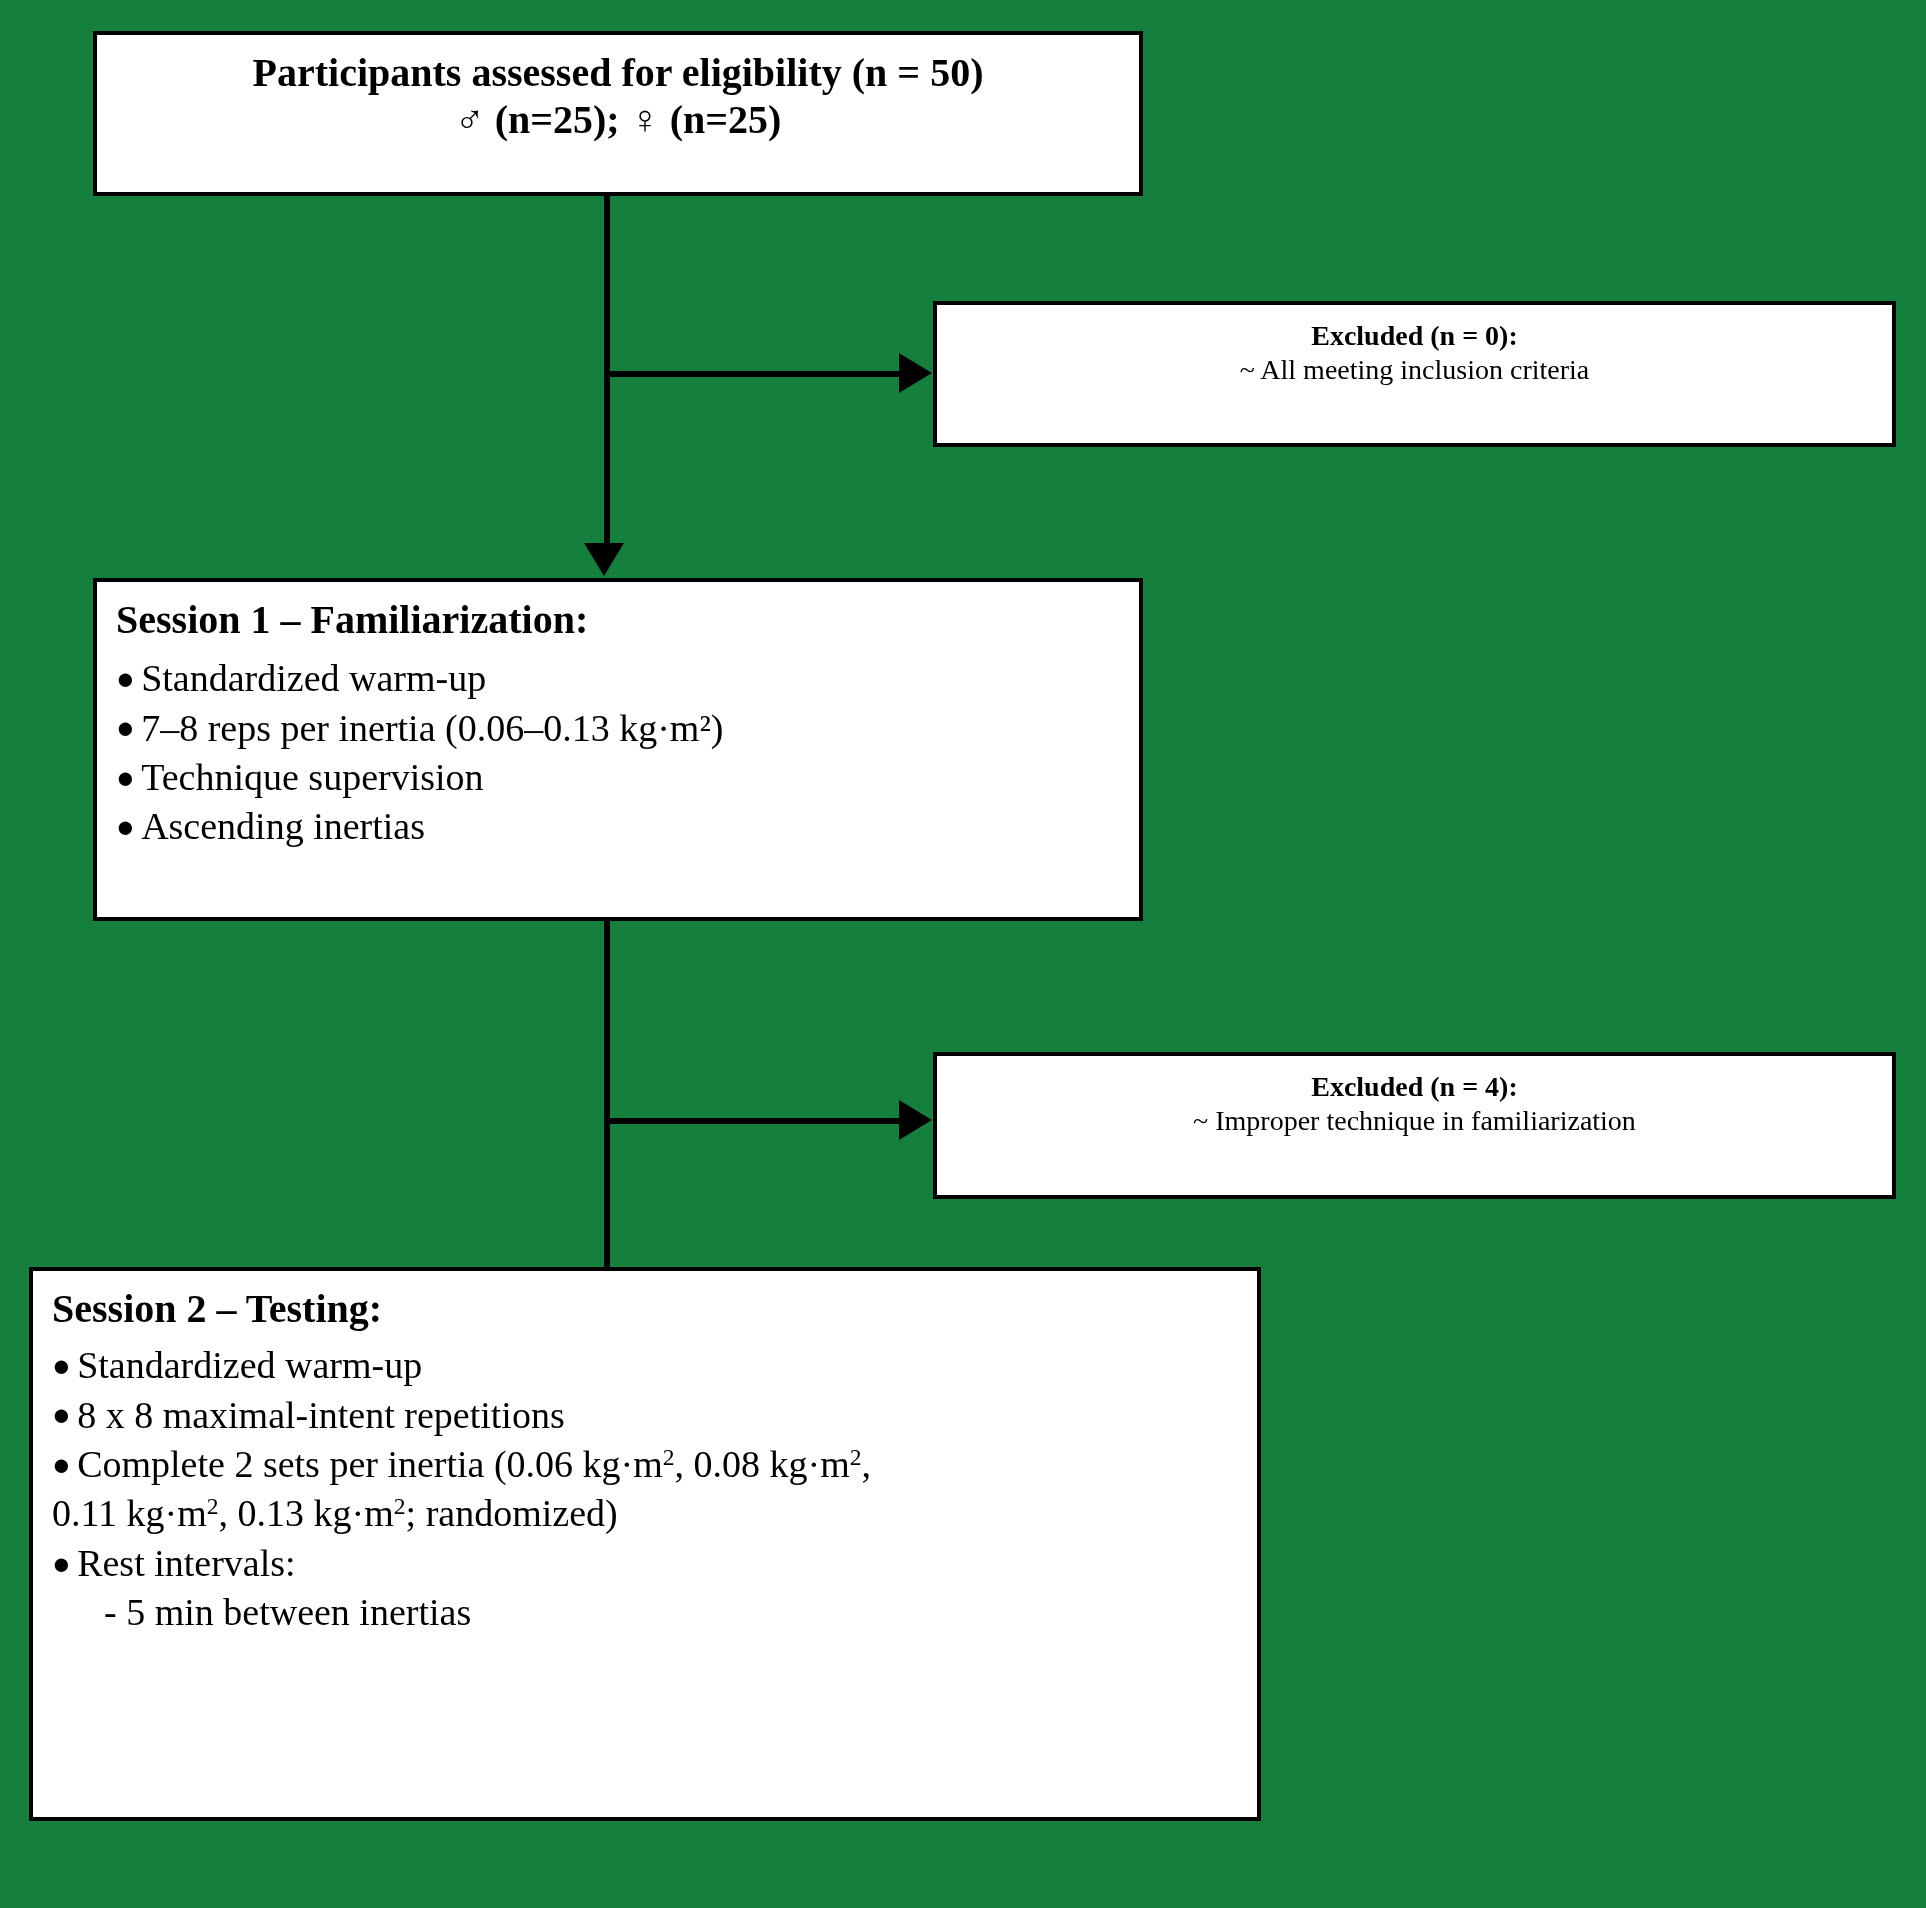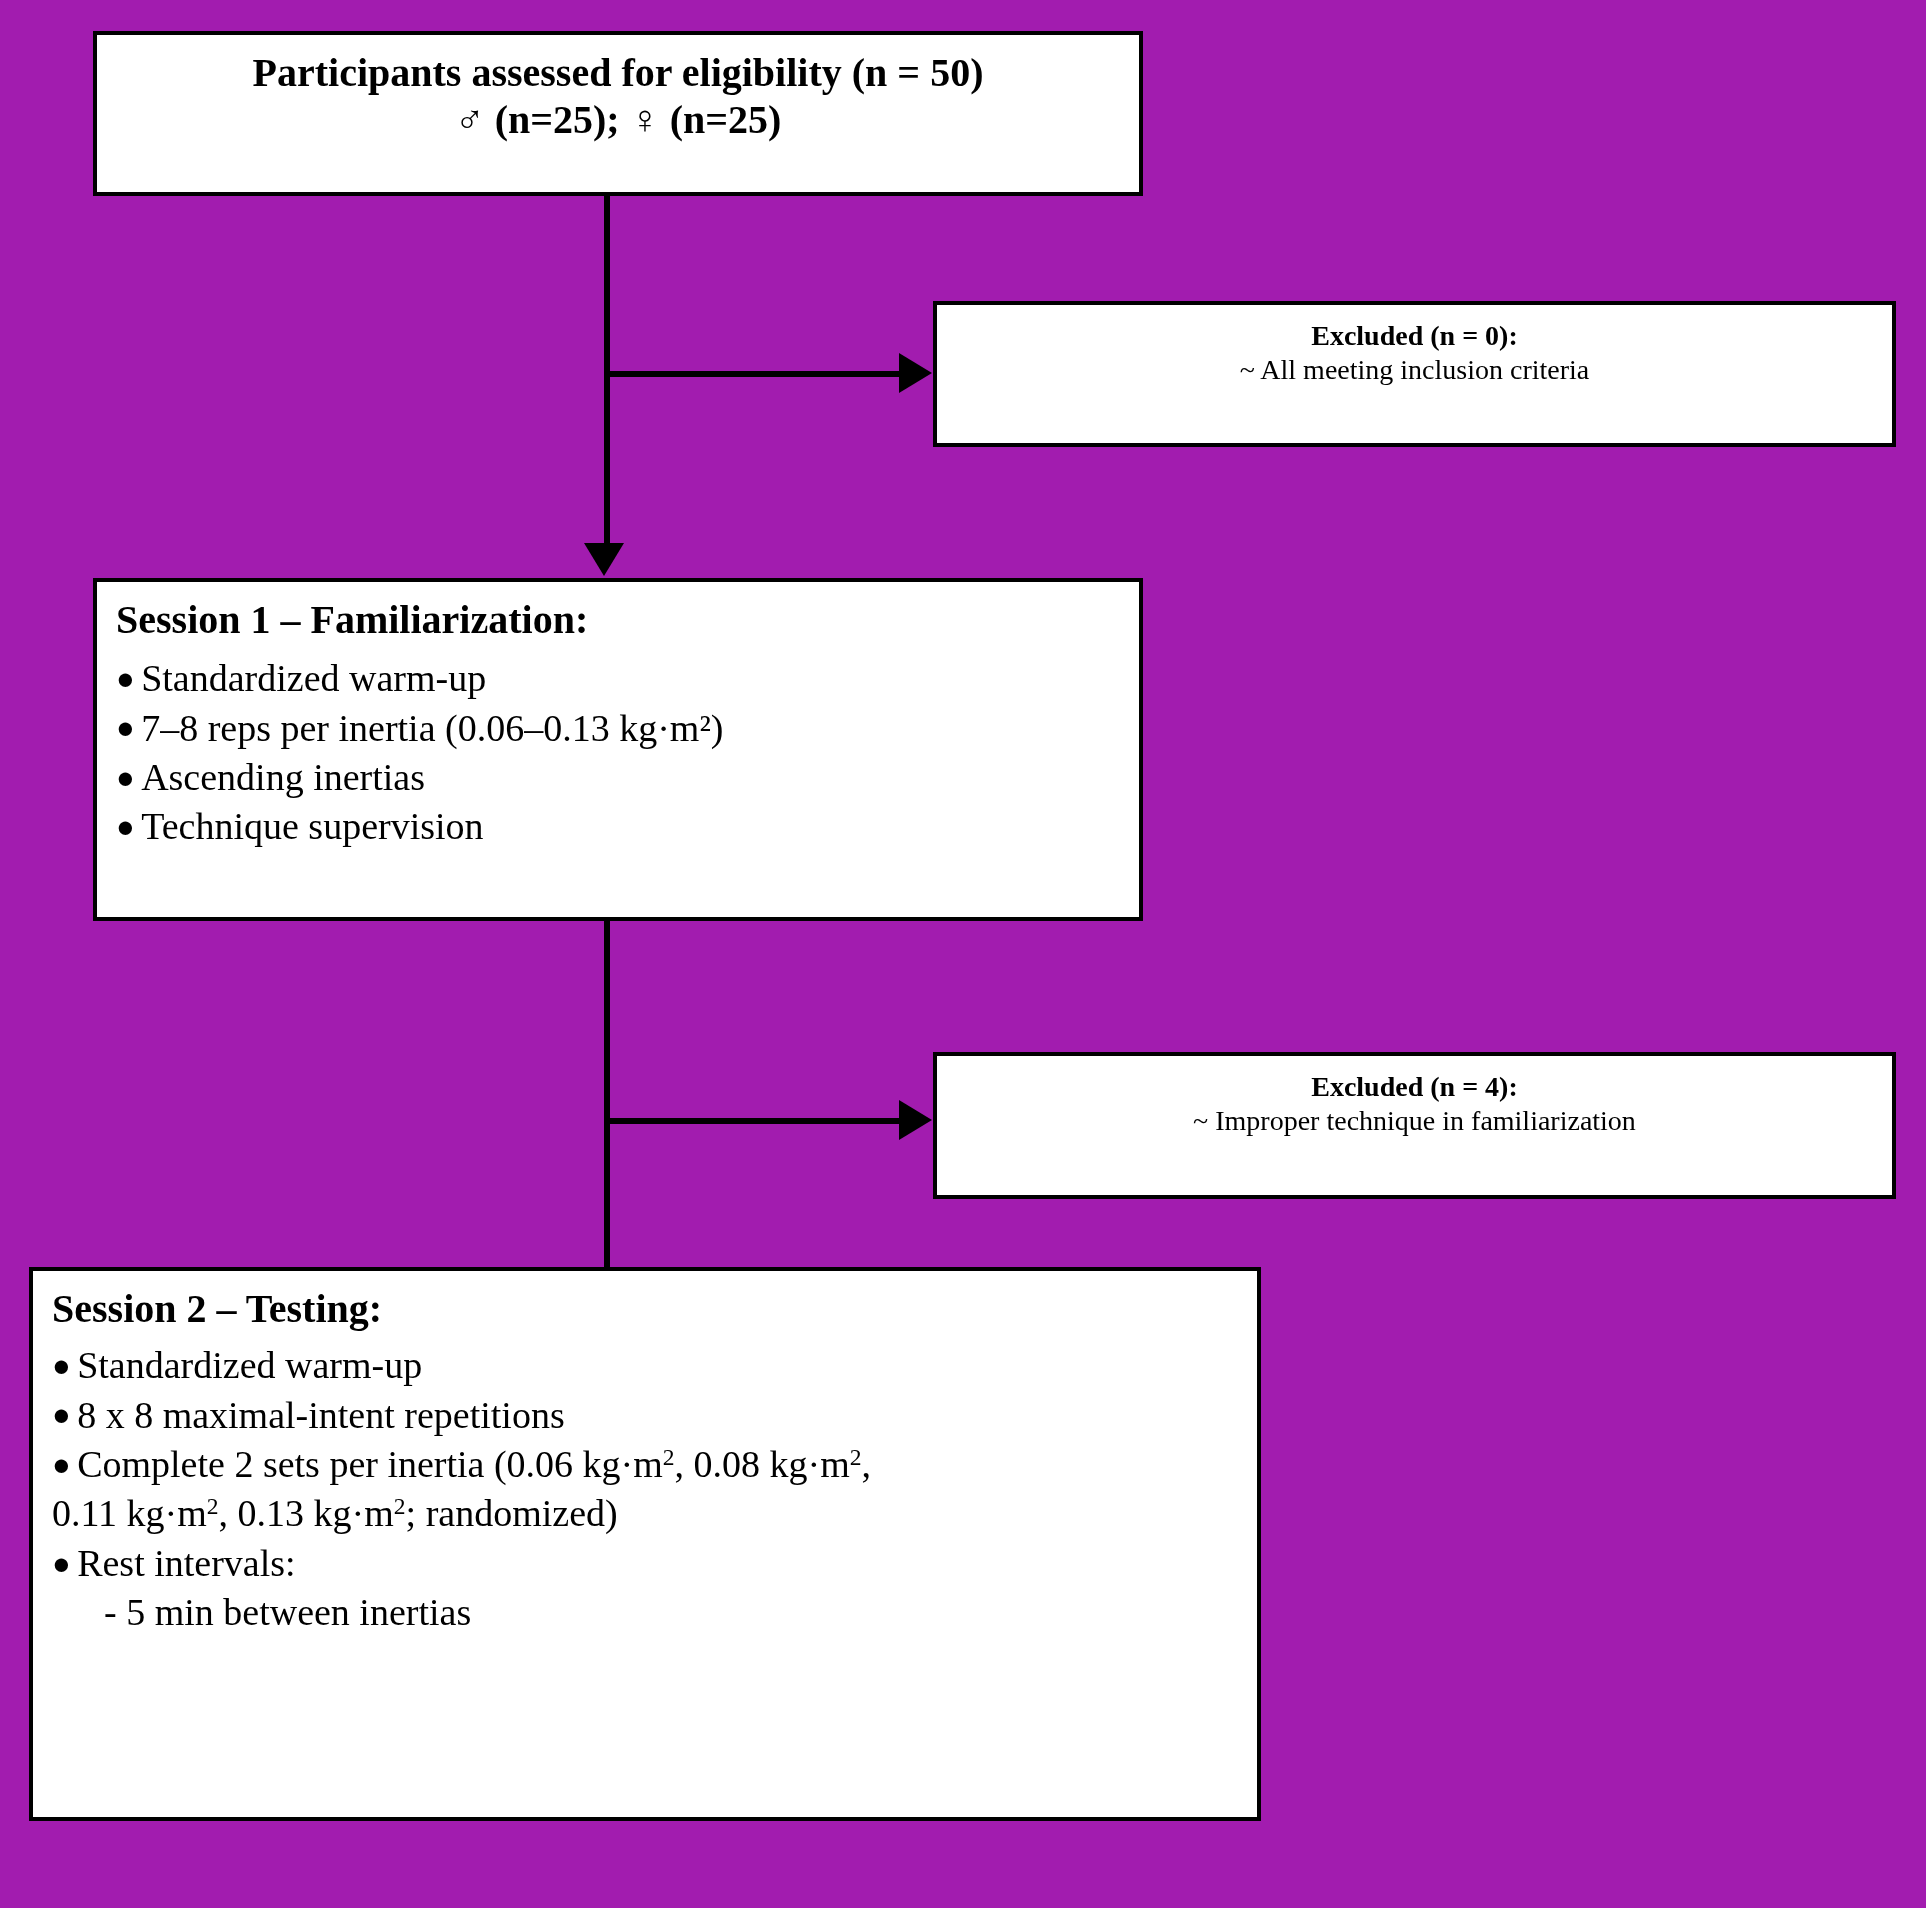--- a/index.html
+++ b/index.html
@@ -8,21 +8,21 @@
     background: #ffffff;
   }
   body {
     font-family: "Liberation Serif", "DejaVu Serif", serif;
     color: #000000;
   }
   #flowchart {
     position: relative;
     width: 1926px;
     height: 1909px;
-    background: #a21caf;
+    background: #15803d;
     overflow: hidden;
   }
 
   
   .box {
     position: absolute;
     box-sizing: border-box;
     border: 4.5px solid #000000;
     background: #ffffff;
   }
@@ -160,25 +160,25 @@
 
       <span class="bullet-line fs-body">
         <span class="bullet-dot">●</span><span>Standardized warm-up</span>
       </span>
 
       <span class="bullet-line fs-body">
         <span class="bullet-dot">●</span><span>7–8 reps per inertia (0.06–0.13 kg·m²)</span>
       </span>
 
       <span class="bullet-line fs-body">
+        <span class="bullet-dot">●</span><span>Technique supervision</span>
+      </span>
+
+      <span class="bullet-line fs-body">
         <span class="bullet-dot">●</span><span>Ascending inertias</span>
-      </span>
-
-      <span class="bullet-line fs-body">
-        <span class="bullet-dot">●</span><span>Technique supervision</span>
       </span>
     </div>
   </div>
 
   <div class="vline" id="trunk-2"></div>
   <div class="arrow-down" id="trunk-2-head"></div>
 
   <div class="hline" id="branch-2"></div>
   <div class="arrow-right" id="branch-2-head"></div>
 

